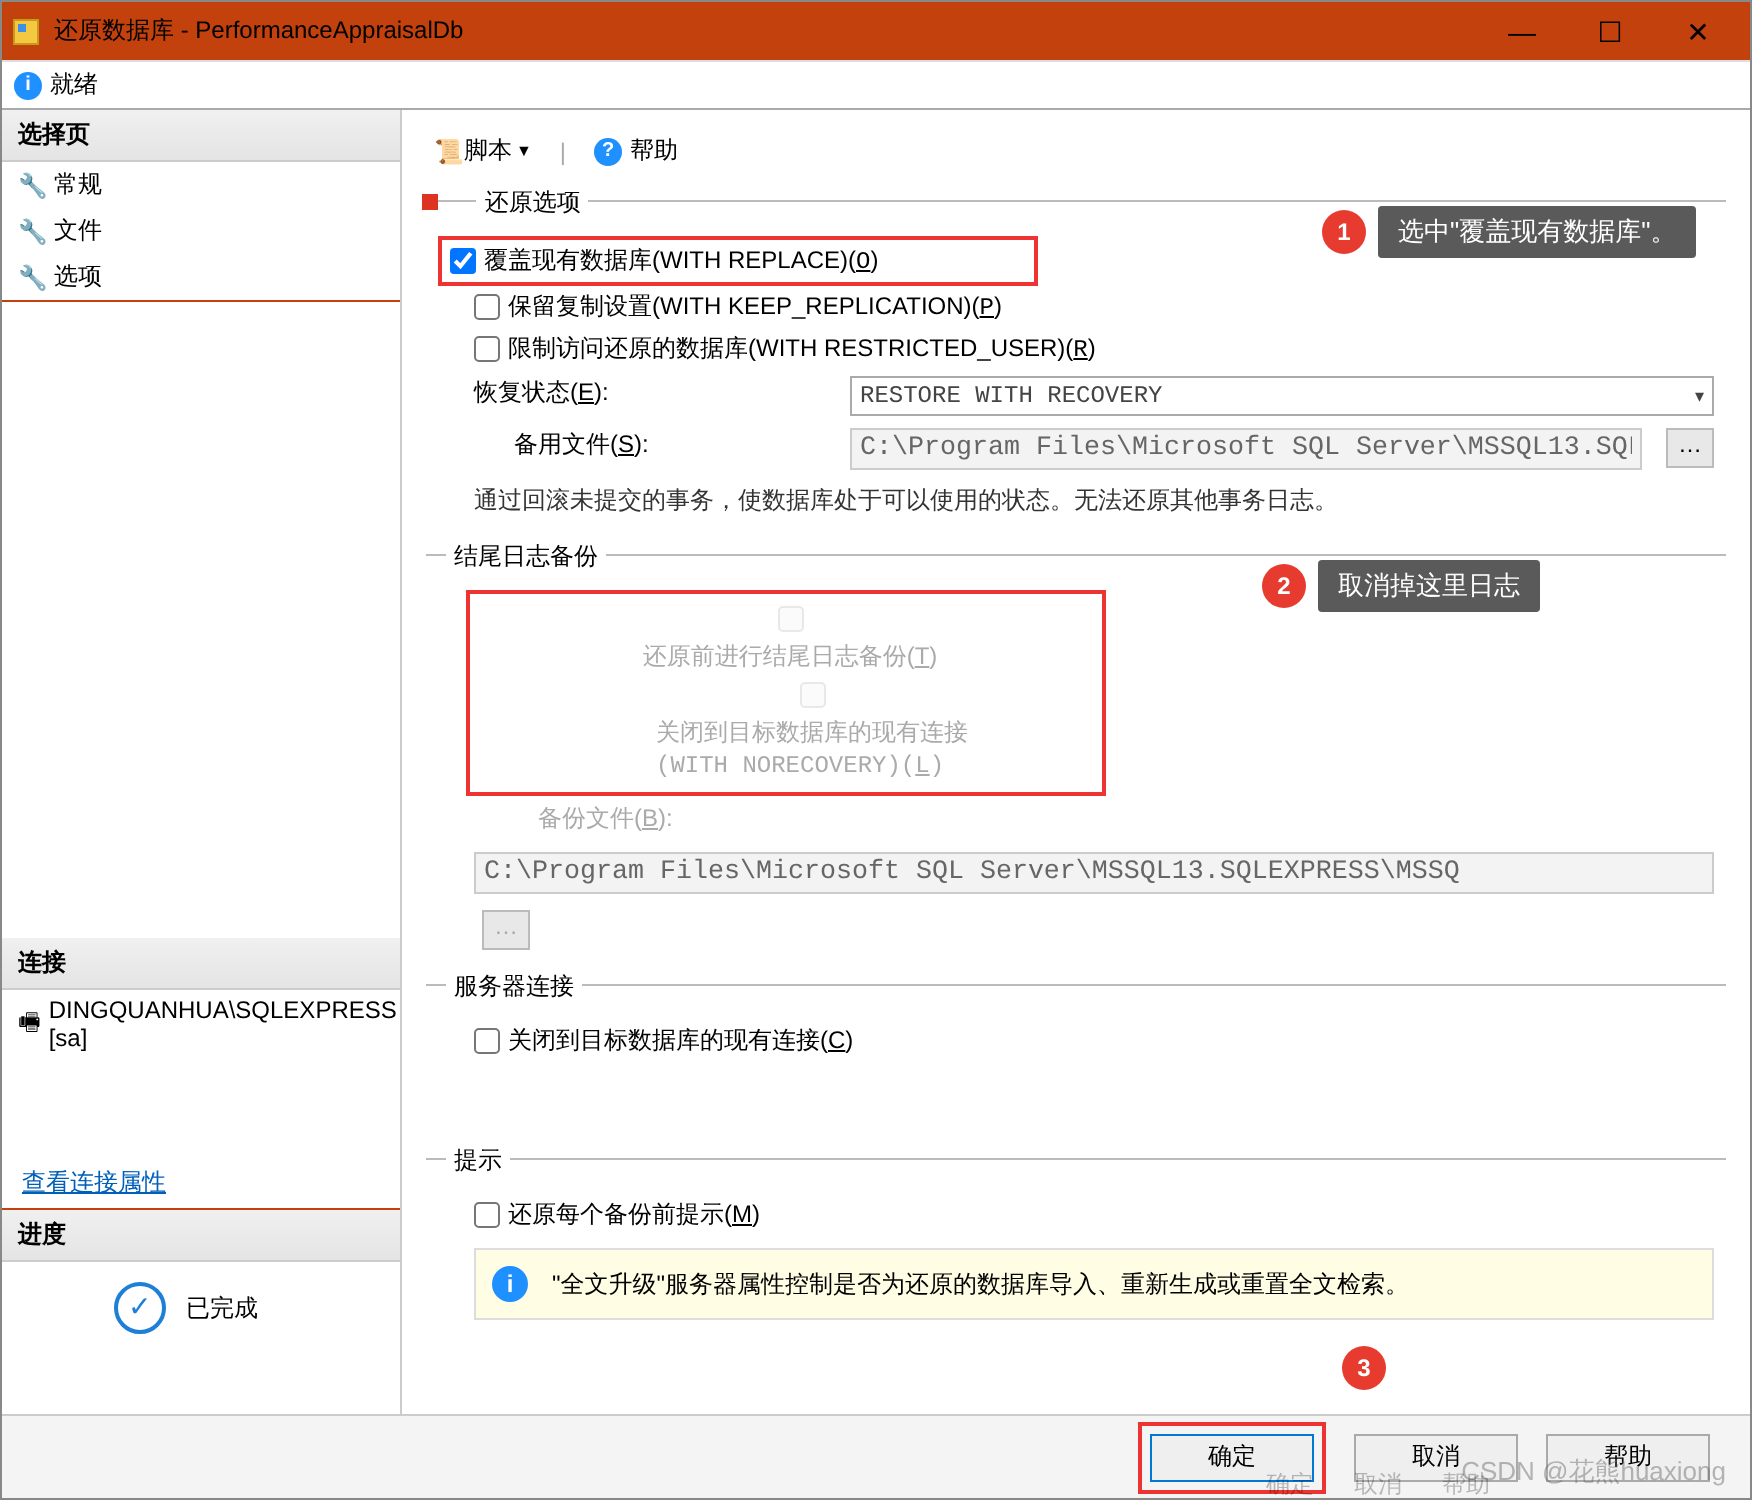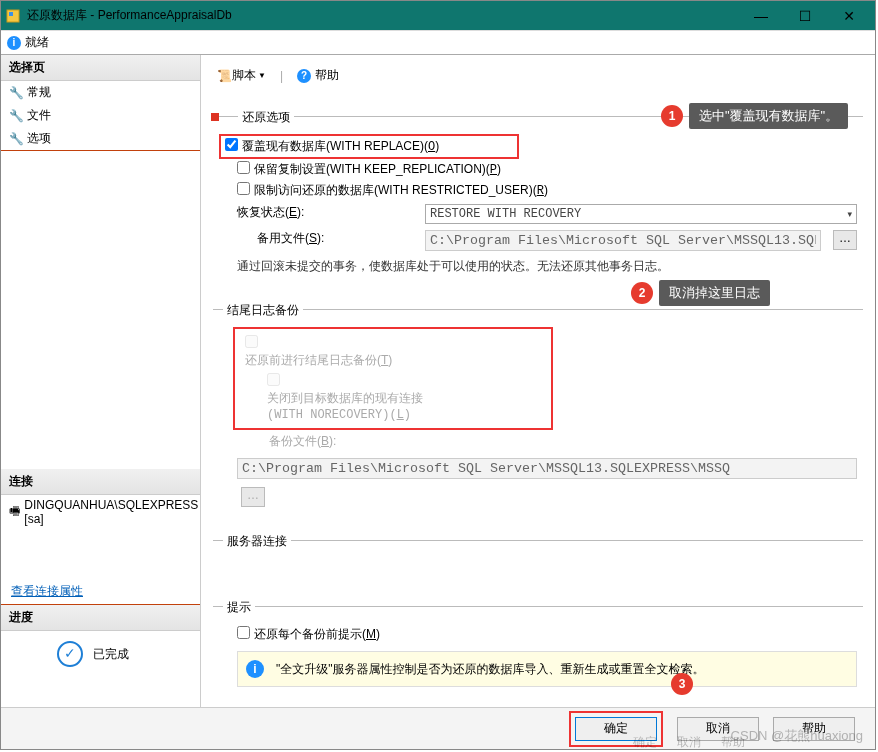--- a/index.html
+++ b/index.html
@@ -1,20 +1,20 @@
 <!DOCTYPE html>
 <html><head>
   <meta charset="utf-8">
   <style>
     * { box-sizing: border-box; margin: 0; padding: 0; }
     body { font-family: "Microsoft YaHei", "SimSun", sans-serif; font-size: 12px; background: #fff; width: 878px; height: 752px; position: relative; overflow: hidden; }
     
     .window { border: 1px solid #888; width: 876px; height: 750px; position: relative; background: #fff; }
     
-    .titlebar { height: 30px; background: #0f766e; display: flex; align-items: center; padding: 0 4px; border-bottom: 1px solid #ddd; }
+    .titlebar { height: 30px; background: #c2410c; display: flex; align-items: center; padding: 0 4px; border-bottom: 1px solid #ddd; }
     .titlebar .app-icon { width: 16px; height: 16px; margin-right: 6px; }
     .titlebar .title { flex: 1; font-size: 12px; }
     .titlebar .win-btn { width: 44px; height: 28px; display: flex; align-items: center; justify-content: center; font-size: 14px; cursor: default; }
     
     .statusbar { height: 24px; background: #fff; border-bottom: 1px solid #aaa; display: flex; align-items: center; padding: 0 6px; }
     .info-icon { width: 14px; height: 14px; border-radius: 50%; background: #1e90ff; color: #fff; font-size: 10px; font-weight: bold; display: inline-flex; align-items: center; justify-content: center; margin-right: 4px; }
     
     .body { display: flex; height: calc(100% - 30px - 24px - 42px); }
     
     .sidebar { width: 200px; background: #fff; border-right: 1px solid #ccc; display: flex; flex-direction: column; }
@@ -28,24 +28,24 @@
     .check-circle { width: 26px; height: 26px; border: 2px solid #1e7fd6; border-radius: 50%; margin-right: 10px; position: relative; }
     .check-circle:after { content: "✓"; color: #1e7fd6; position: absolute; left: 5px; top: 2px; font-size: 14px; }
     
     .main { flex: 1; padding: 8px 12px; position: relative; overflow: hidden; }
     .toolbar { display: flex; align-items: center; padding: 2px 0 8px 0; gap: 6px; }
     .tb-btn { display: inline-flex; align-items: center; padding: 2px 4px; cursor: default; }
     .dropdown-arrow { font-size: 8px; margin-left: 2px; }
     .sep { color: #aaa; margin: 0 4px; }
     
     .fieldset-label { background: #fff; padding: 0 4px; position: relative; top: -8px; left: 4px; }
-    .groupbox { border-top: 1px solid #bbb; margin-top: 22px; padding: 0 6px 8px 6px; }
+    .groupbox { border-top: 1px solid #bbb; margin-top: 6px; padding: 0 6px 8px 6px; }
     .red-marker { display:inline-block; width:8px; height:8px; background:#d32; margin-right:4px; position:relative; top:-8px; left:-8px;}
     
-    .opt-row { display: flex; align-items: flex-start; padding: 2px 0 2px 18px; gap: 4px; }
+    .opt-row { display: flex; align-items: center; padding: 2px 0 2px 18px; gap: 4px; }
     .opt-row input[type=checkbox] { width: 13px; height: 13px; }
     .opt-row label { }
     .mono { font-family: "Courier New", monospace; }
     .ul { text-decoration: underline; }
     
     .red-box { border: 2px solid #e33; }
     
     .form-row { display: flex; align-items: flex-start; padding: 3px 0 3px 18px; gap: 8px; }
     .form-row .lbl { width: 180px; }
     .form-row .field { flex: 1; }
@@ -193,20 +193,24 @@
         </div>
         <div class="form-row disabled">
           <span class="lbl" style="padding-left:32px"><span>备份文件(</span><span class="ul">B</span><span>):</span></span>
           <input class="text-box field" disabled="" value="C:\Program Files\Microsoft SQL Server\MSSQL13.SQLEXPRESS\MSSQ" style="">
           <span class="browse-btn">…</span>
         </div>
       </div>
 
       <div class="groupbox">
         <span class="fieldset-label">服务器连接</span>
+        <div class="opt-row">
+          <input type="checkbox" style="">
+          <label><span>关闭到目标数据库的现有连接(</span><span class="ul">C</span><span>)</span></label>
+        </div>
       </div>
 
       <div class="groupbox" style="margin-top:40px">
         <span class="fieldset-label">提示</span>
         <div class="opt-row">
           <input type="checkbox" style="">
           <label><span>还原每个备份前提示(</span><span class="ul">M</span><span>)</span></label>
         </div>
         <div class="tip-box">
           <span class="info-icon" style="width:18px;height:18px;font-size:12px">i</span>

